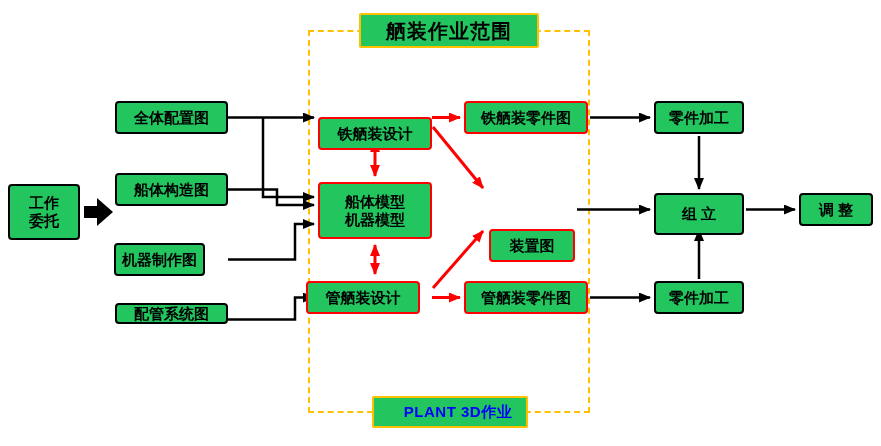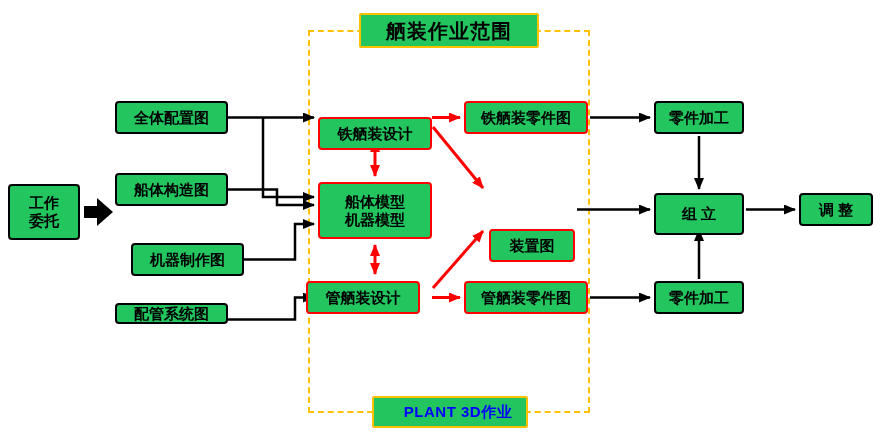--- a/index.html
+++ b/index.html
@@ -82,21 +82,21 @@
     <span>工作</span>
     <span>委托</span>
   </div>
 
   <div class="box black" style="left:115px;top:101px;width:113px;height:33px;">
     <span>全体配置图</span>
   </div>
   <div class="box black" style="left:115px;top:173px;width:113px;height:33px;">
     <span>船体构造图</span>
   </div>
-  <div class="box black" style="left:131px;top:243px;width:113px;height:33px;">
+  <div class="box black" style="left:114px;top:243px;width:91px;height:33px;">
     <span>机器制作图</span>
   </div>
   <div class="box black" style="left:115px;top:303px;width:113px;height:21px;">
     <span>配管系统图</span>
   </div>
 
   <div class="box red" style="left:318px;top:101px;width:114px;height:33px;margin-top:16px;">
     <span>铁舾装设计</span>
   </div>
   <div class="box red" style="left:318px;top:182px;width:114px;height:57px;">

